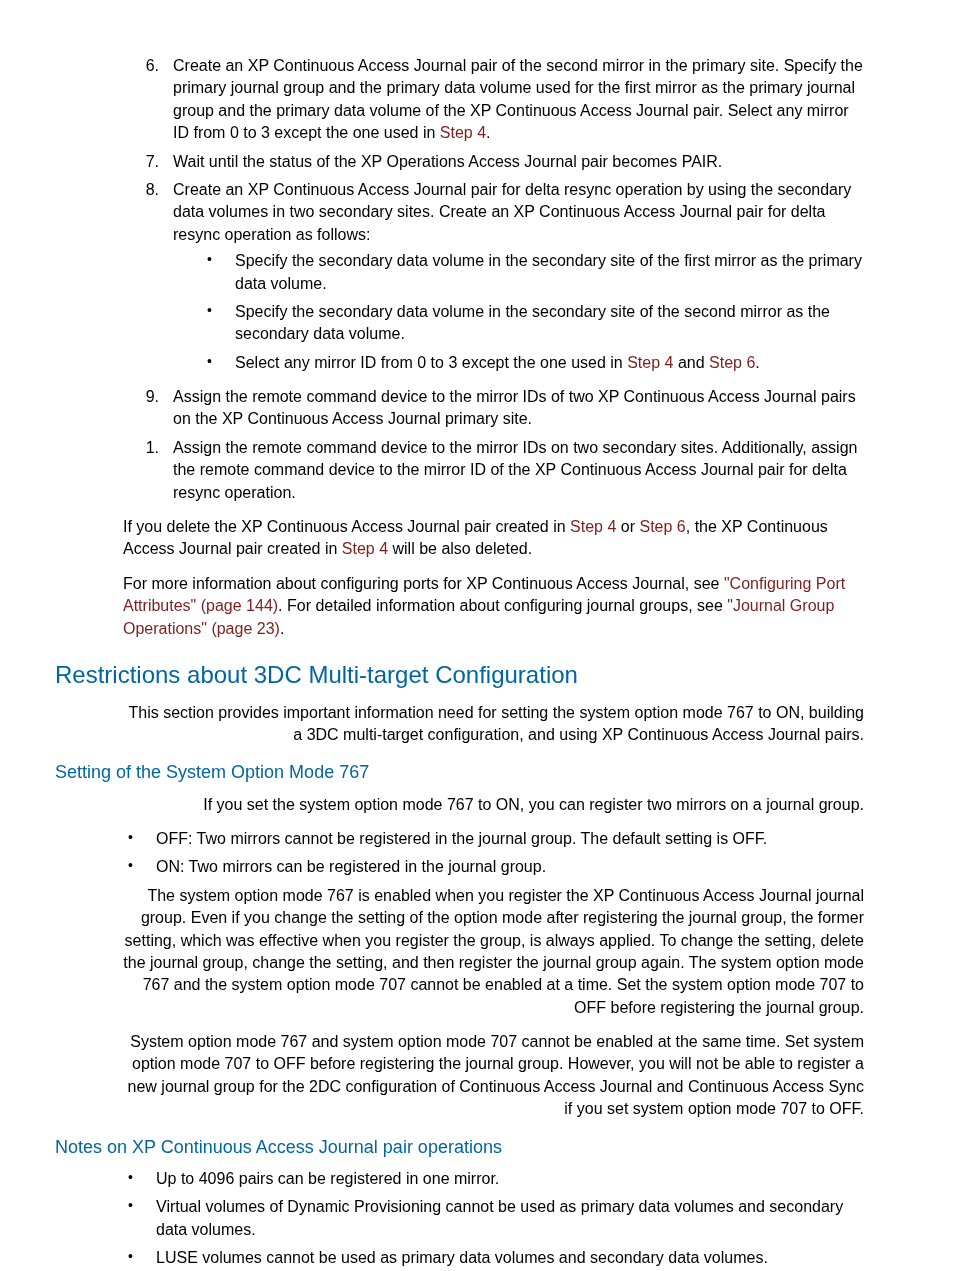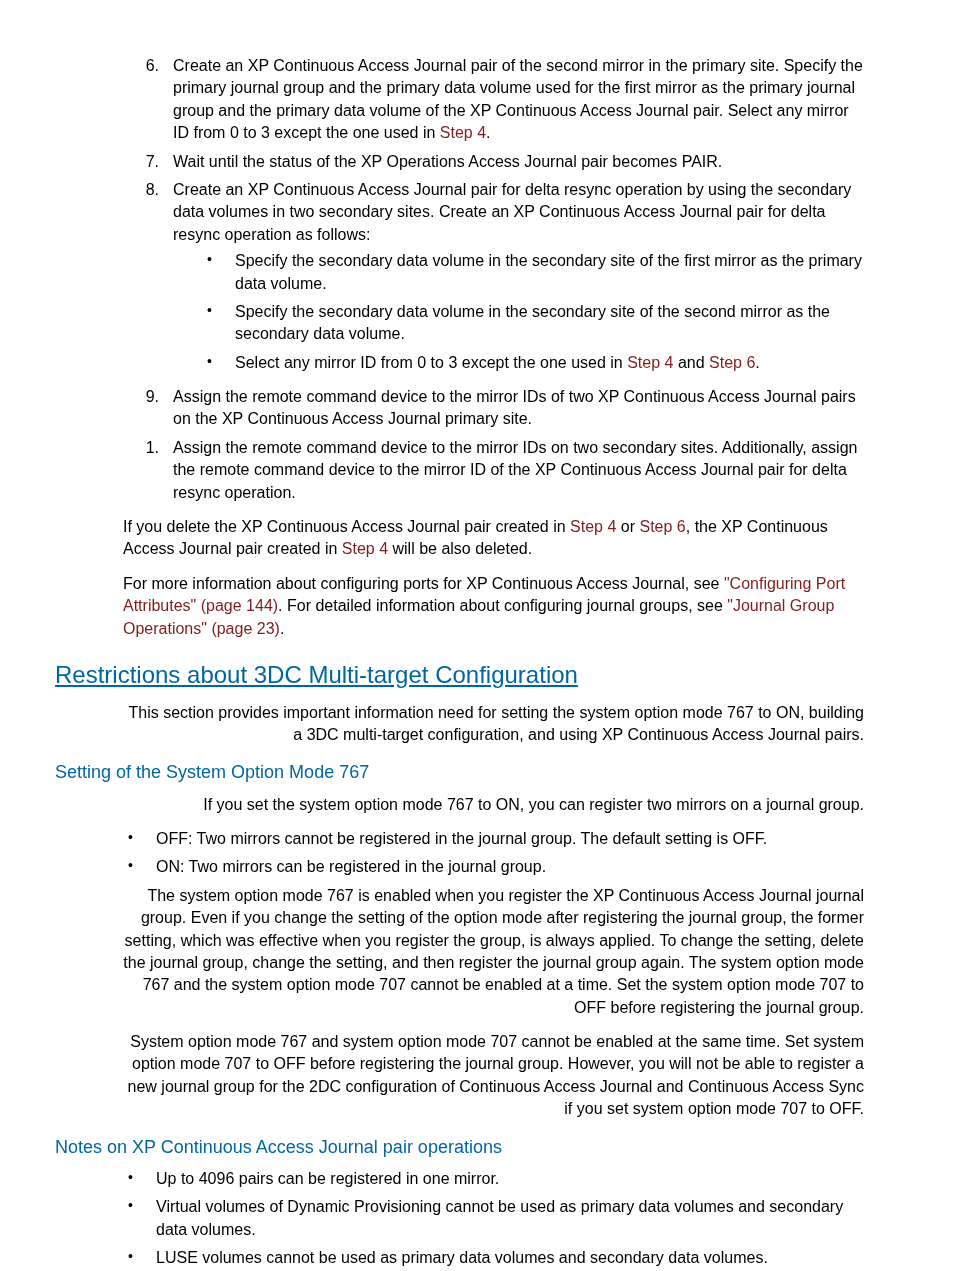--- a/index.html
+++ b/index.html
@@ -61,21 +61,20 @@
       padding-left: 68px;
       padding-right: 12px;
       margin-bottom: 12px;
     }
     h2 {
       font-size: 24px;
       font-weight: 400;
       color: #0066a1;
       margin-top: 18px;
       margin-bottom: 10px;
-      text-decoration: underline;
     }
     h3 {
       font-size: 18px;
       font-weight: 400;
       color: #0066a1;
       margin-top: 14px;
       margin-bottom: 8px;
     }
     .section-body {
       padding-left: 68px;

